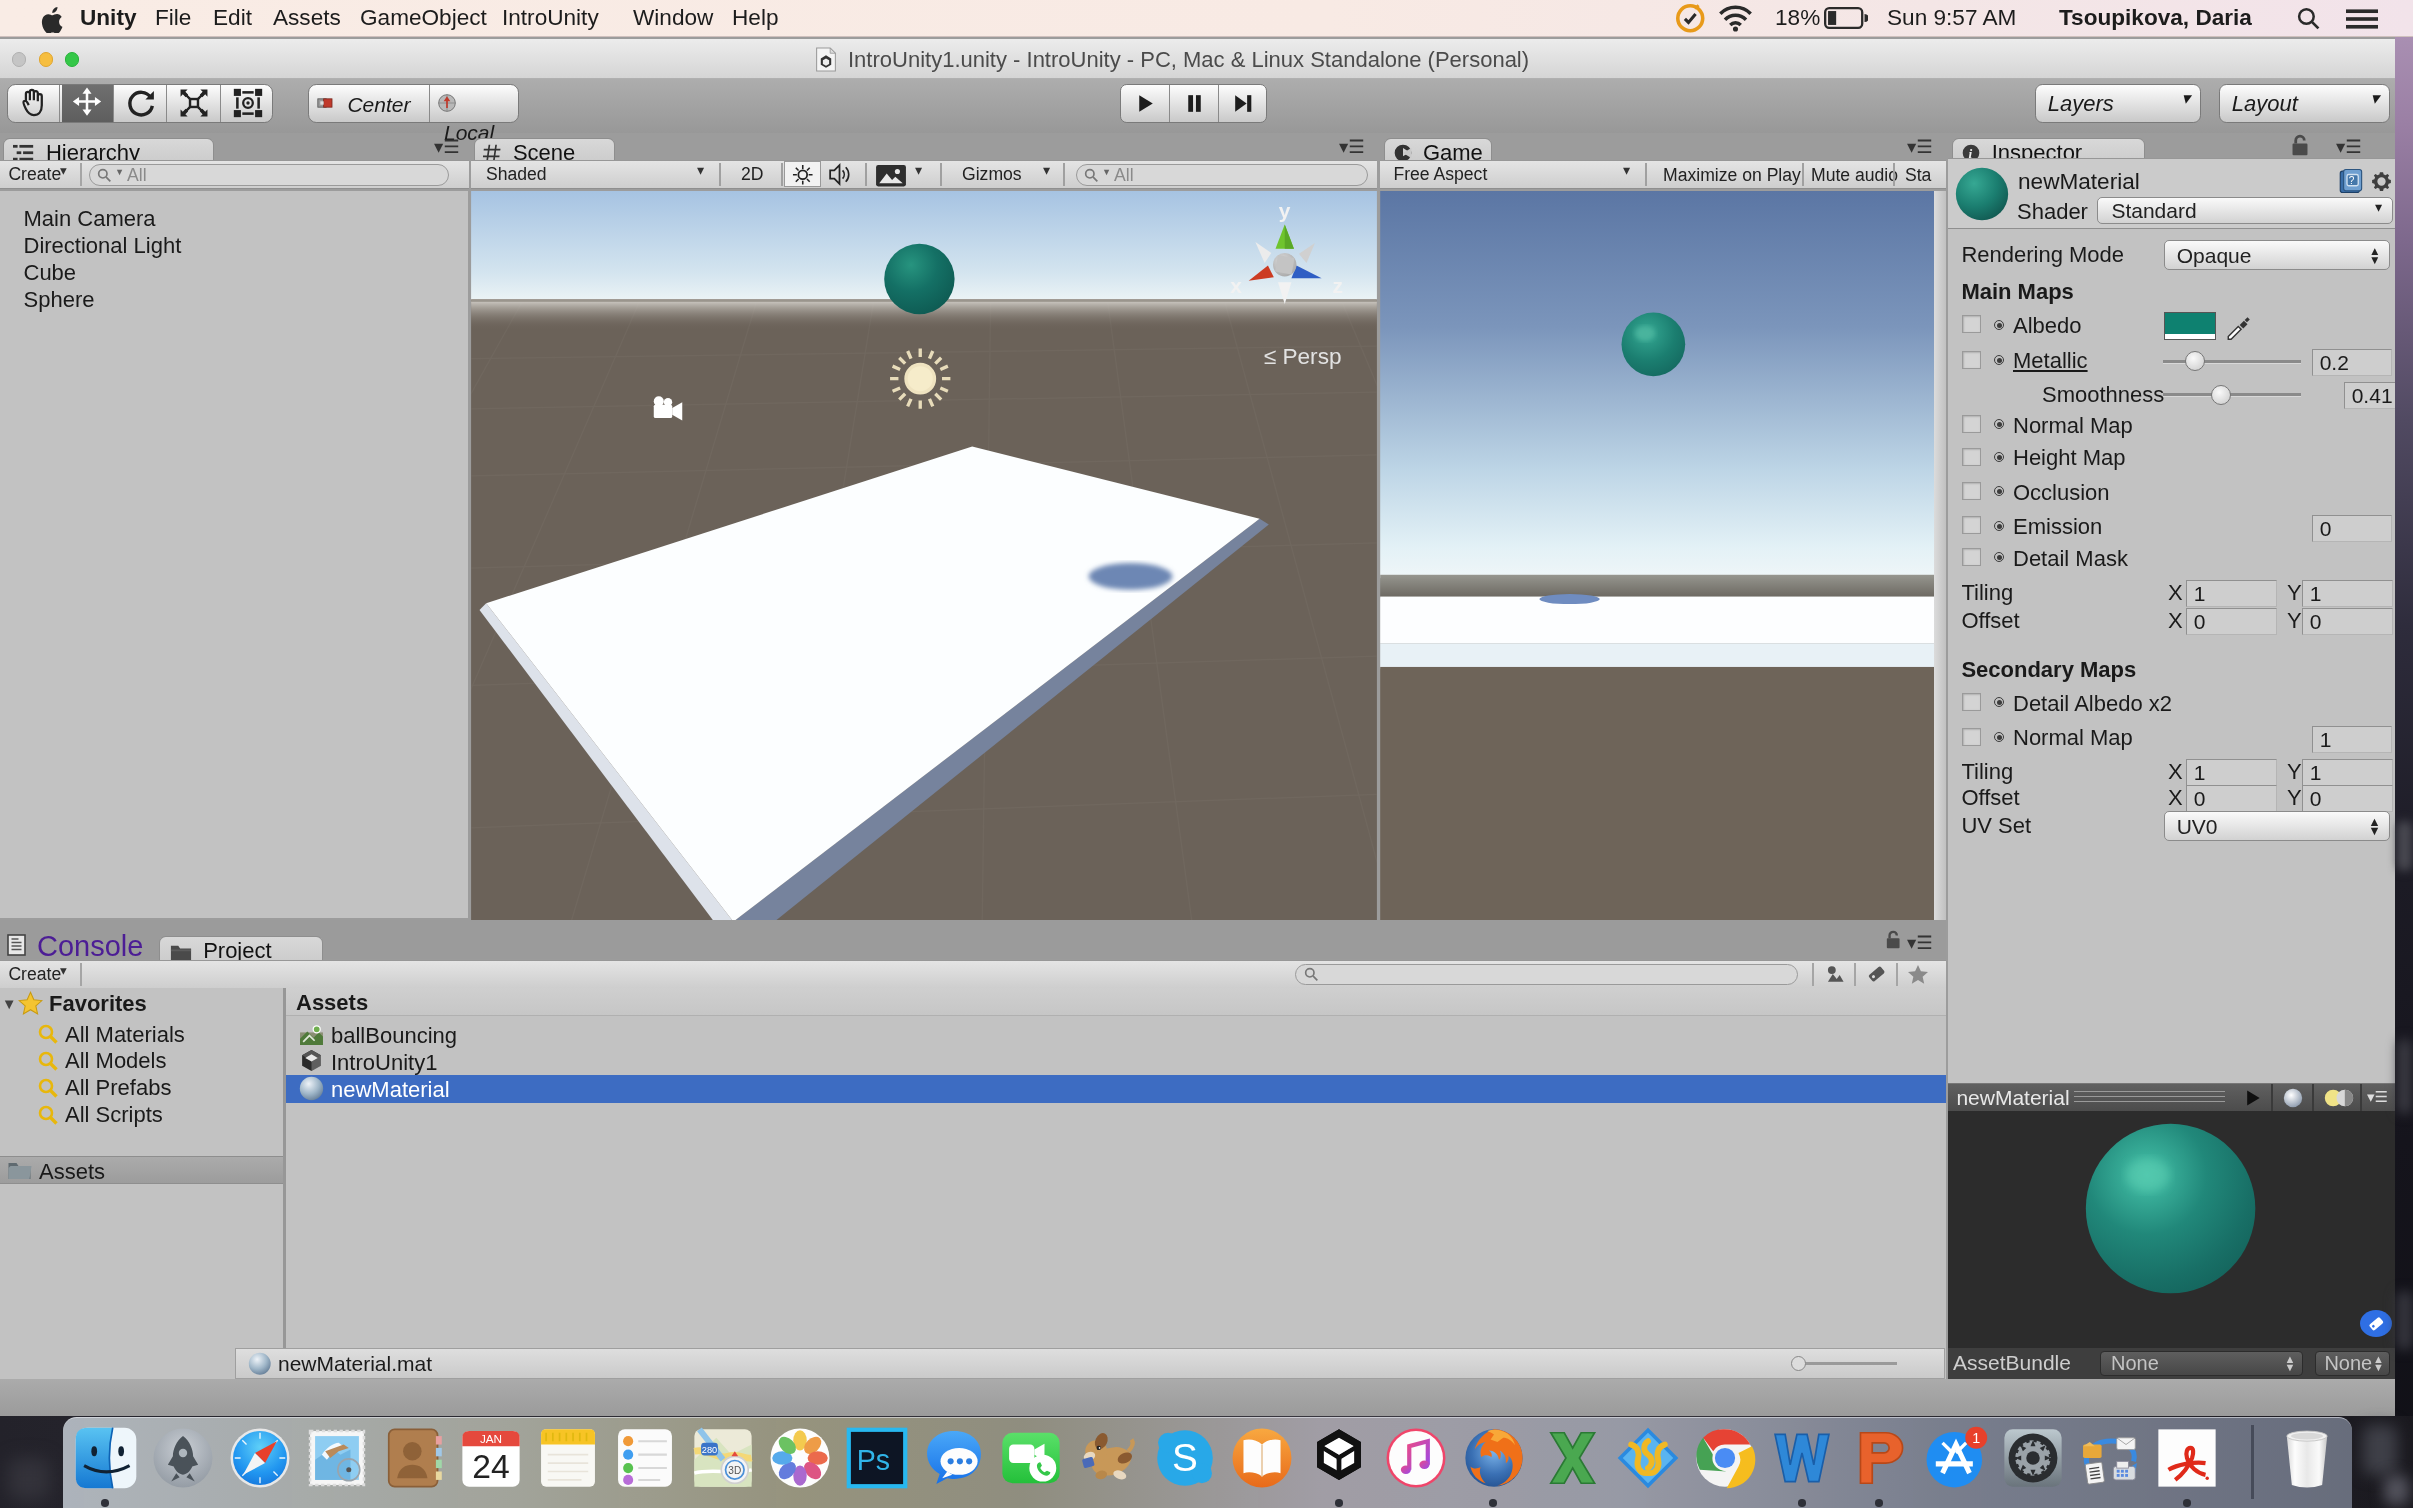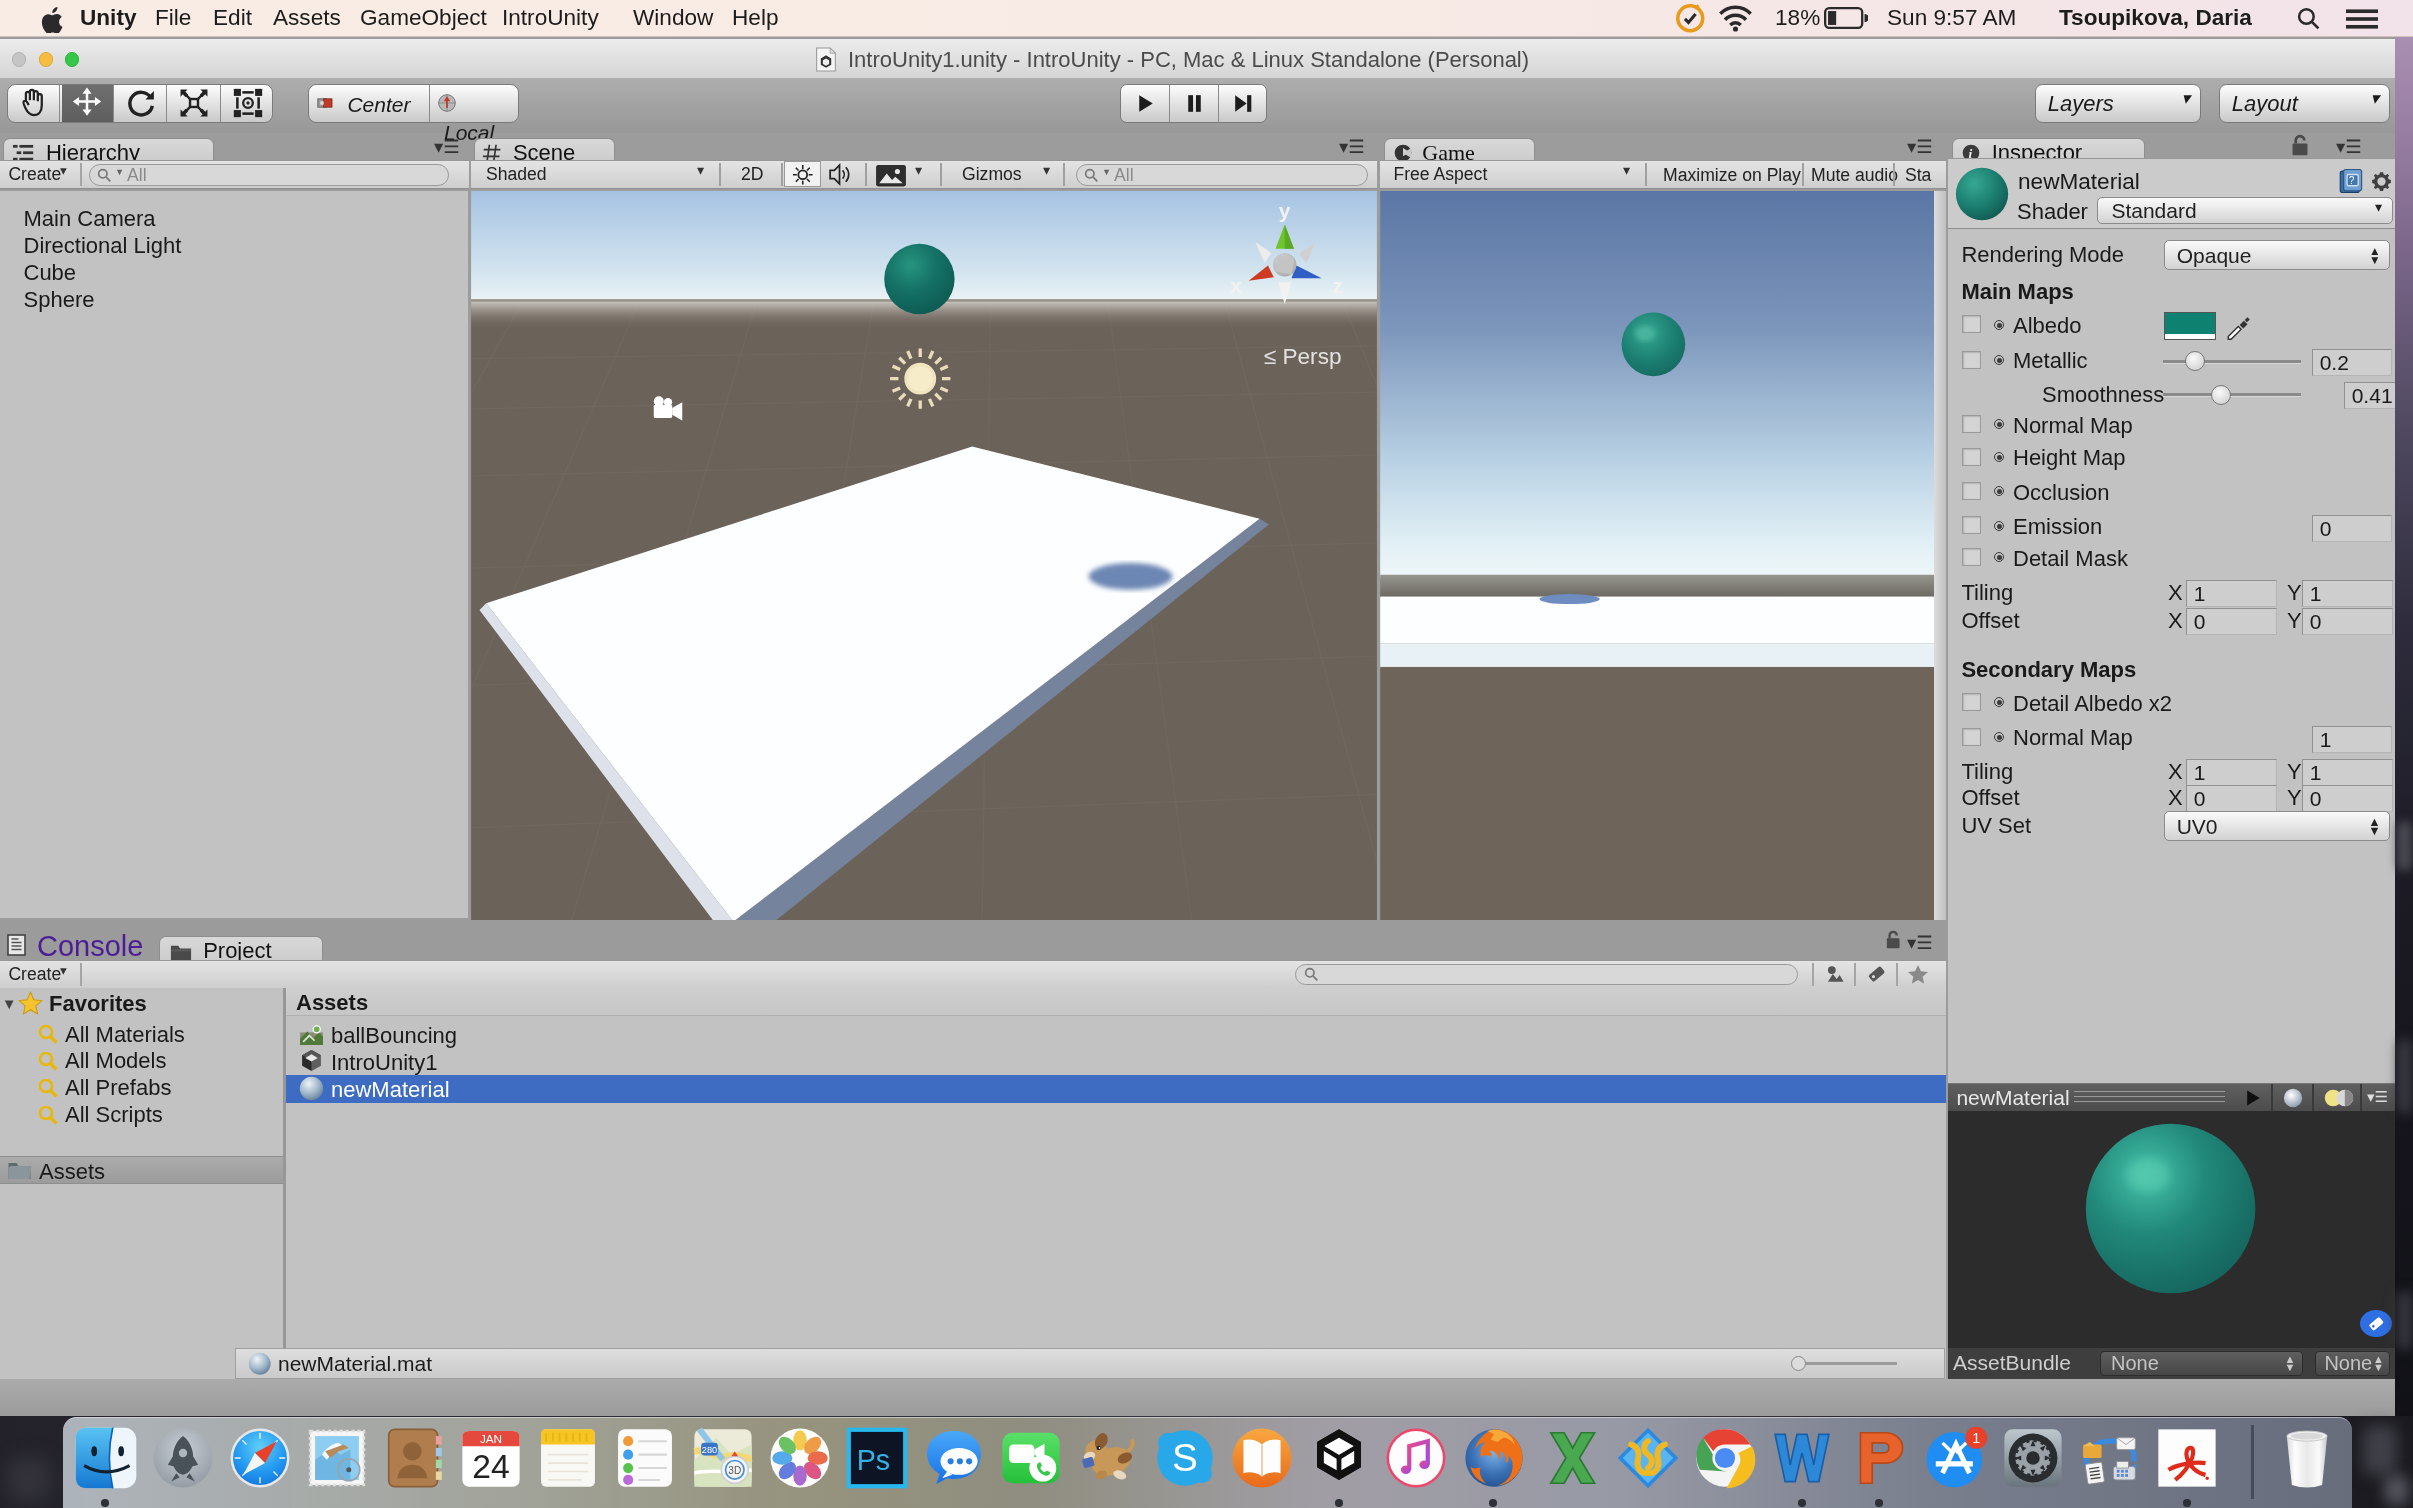--- a/index.html
+++ b/index.html
@@ -375,21 +375,21 @@
       <rect x="961" y="78" width="20" height="20" fill="#c4c4c4" transform="rotate(10 971 88)"></rect>
       <text x="964" y="32" font-size="25" fill="#f2f2f2" font-weight="bold" font-family="Liberation Sans">y</text>
       <text x="906" y="122" font-size="25" fill="#f2f2f2" font-weight="bold" font-family="Liberation Sans">x</text>
       <text x="1028" y="122" font-size="25" fill="#f2f2f2" font-weight="bold" font-family="Liberation Sans">z</text>
     </g>
     <text x="946" y="206" font-size="27" fill="#e2e2e2" font-family="Liberation Sans">≤ Persp</text>
   </svg>
 </div>
 
 <div id="game">
-  <div class="tab" style="left:1384px; top:130px; width:151px;font-family:Liberation Serif, serif;">
+  <div class="tab" style="left:1384px; top:130px; width:108px;">
     <svg width="20" height="20" viewBox="0 0 24 24" style="margin:4.2px 3.4px 0 8.4px; vertical-align:top;">
         <path fill="#333" d="M12 2a10 10 0 1 0 0 20 10 10 0 0 0 0-20zm0 4l8 5-8 5z" fill-rule="evenodd"></path>
         <circle cx="12" cy="12" r="10" fill="none"></circle>
         <path fill="#c9c9c9" d="M12 12l10-6v12z"></path>
       </svg>
     <span style="vertical-align:top;">Game</span>
   </div>
   <div class="menu-ico" style="left:1907px; top:136px; font-size:18.4px;">▾<span style="letter-spacing:-1.7px;">☰</span></div>
   <div class="ptoolbar" style="left:1380px; top:160px; width:566px;">
     <span style="position:absolute; left:13.4px; top:3.4px; font-size:17.6px; color:#222;text-align:center;">Free Aspect</span>
@@ -485,21 +485,21 @@
     <div class="abs" style="left:216px; top:83px; width:52px; height:28px; background:#0e8170; border:1.7px solid #555;">
         <div class="abs" style="left:0; right:0; bottom:0; height:5px; background:#fff;"></div>
       </div>
     <svg class="abs" style="left:276px; top:80px;" width="28.5" height="32" viewBox="0 0 20 22">
         <path d="M3 19l7-7 2 2-7 7H3z" fill="#fff" stroke="#333" stroke-width="1"></path>
         <path d="M11 11l3-3 2.5 2.5-3 3z" fill="#333"></path>
         <path d="M14.5 7.5l2-2 1.6 1.6-2 2z" fill="#333"></path>
       </svg>
     <div class="cb" style="left:14.2px; top:122px;"></div>
     <div class="ring" style="left:46px; top:126px;"></div>
-    <span class="abs" style="left:65px; top:119px;">Metallic</span>
+    <span class="abs" style="left:65px; top:119px;text-decoration:underline;">Metallic</span>
     <div class="sl" style="left:215px; top:131px; width:138px;"></div>
     <div class="slk" style="left:237px; top:122px;"></div>
     <div class="nf" style="left:364px; top:120px;">0.2</div>
     <span class="abs" style="left:94px; top:153px;">Smoothness</span>
     <div class="sl" style="left:215px; top:164px; width:138px;"></div>
     <div class="slk" style="left:263px; top:156px;"></div>
     <div class="nf" style="left:364px; top:153px;margin-left:32px;">0.41</div>
     <div class="cb" style="left:14.2px; top:186px;"></div>
     <div class="ring" style="left:46px; top:190px;"></div>
     <span class="abs" style="left:65px; top:184px;">Normal Map</span>

